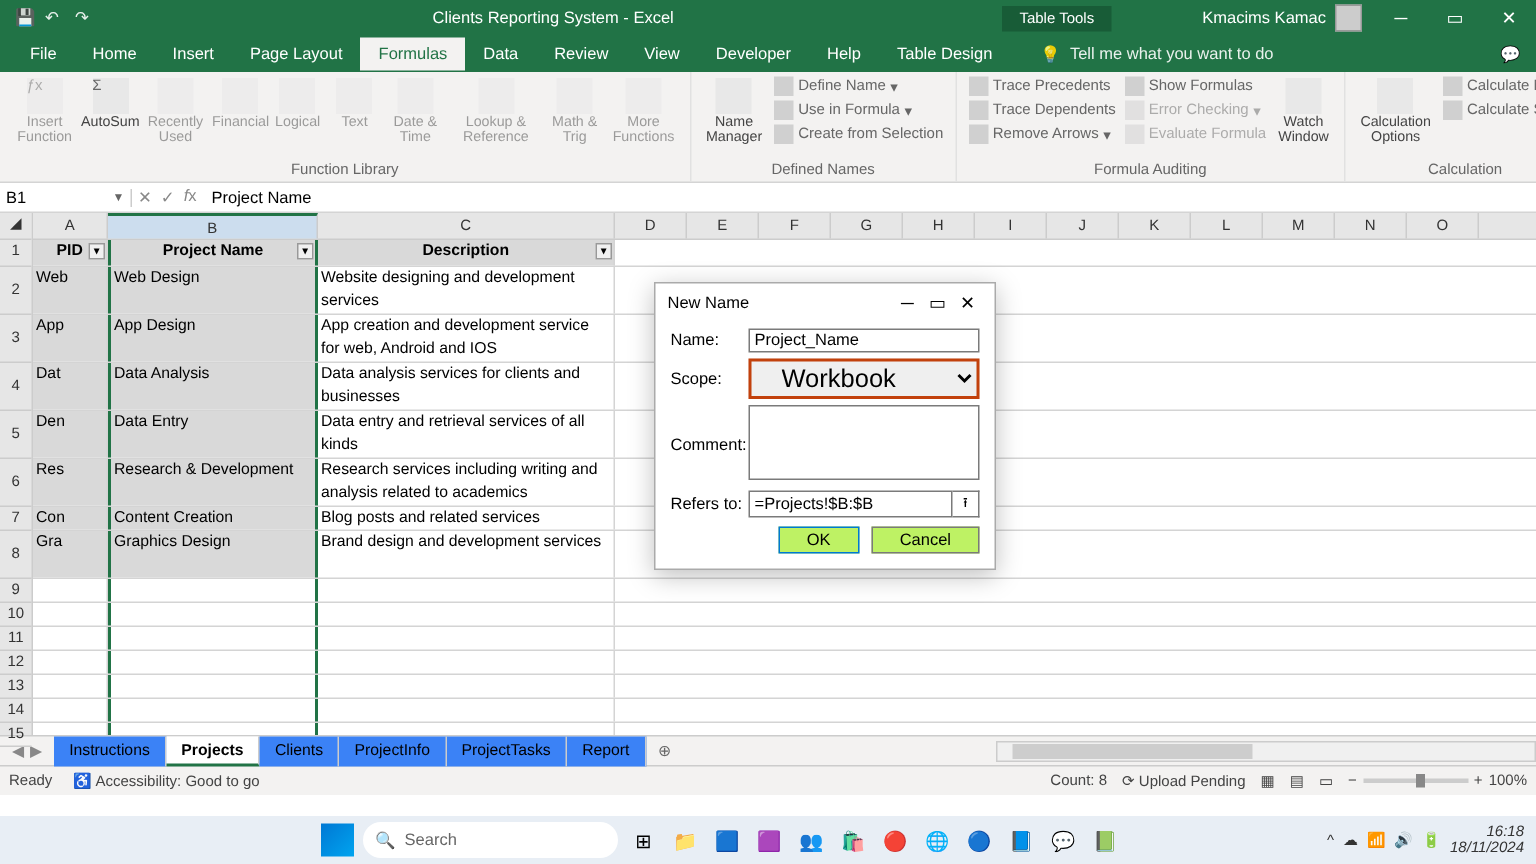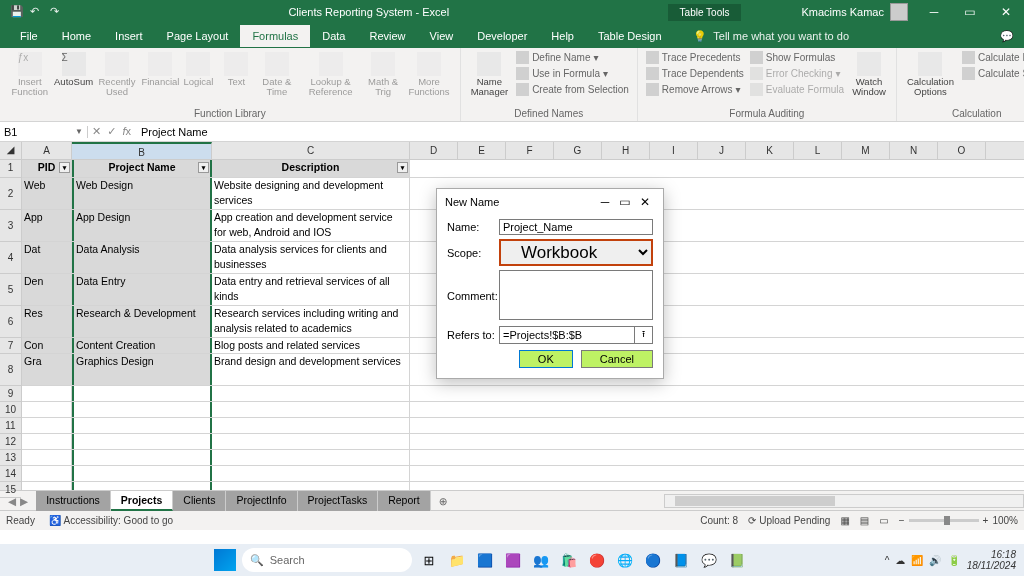--- a/index.html
+++ b/index.html
@@ -59,21 +59,21 @@
 .cell.pid { background: #d9d9d9; }
 .cell.pname { background: #d9d9d9; }
 .col-a { width: 50px; } .col-b { width: 140px; } .col-c { width: 198px; } 
 .colsel { border-left: 2px solid #217346; border-right: 2px solid #217346; }
 .hdrrow { height: 18px; }
 
 
 .sheetbar { height: 20px; background: #f3f2f1; border-top: 1px solid #ccc; display: flex; align-items: center; font-size: 10.5px; }
 .sheetbar .nav { padding: 0 8px; display: flex; gap: 4px; color: #888; }
 .sheetbar .tabs { display: flex; }
-.sheetbar .stab { padding: 3px 10px; border-right: 1px solid #ccc; background: #a3a3a3; cursor: pointer; }
+.sheetbar .stab { padding: 3px 10px; border-right: 1px solid #ccc; background: #3b82f6; cursor: pointer; }
 .sheetbar .stab.active { background: #fff; font-weight: bold; border-bottom: 2px solid #217346; }
 .sheetbar .add { padding: 0 8px; color: #666; }
 .sheetbar .hscroll { margin-left: auto; flex: 0 0 360px; height: 14px; background: #f0f0f0; border: 1px solid #ccc; position: relative; }
 .sheetbar .hscroll .thumb { position: absolute; left: 10px; top: 1px; width: 160px; height: 10px; background: #cdcdcd; }
 
 
 .statusbar { height: 20px; background: #f3f2f1; border-top: 1px solid #ccc; display: flex; align-items: center; font-size: 10px; color: #444; padding: 0 6px; gap: 14px; }
 .statusbar .right { margin-left: auto; display: flex; align-items: center; gap: 10px; }
 .statusbar .zoom { display: flex; align-items: center; gap: 4px; }
 .statusbar .slider { width: 70px; height: 3px; background: #ccc; position: relative; }

